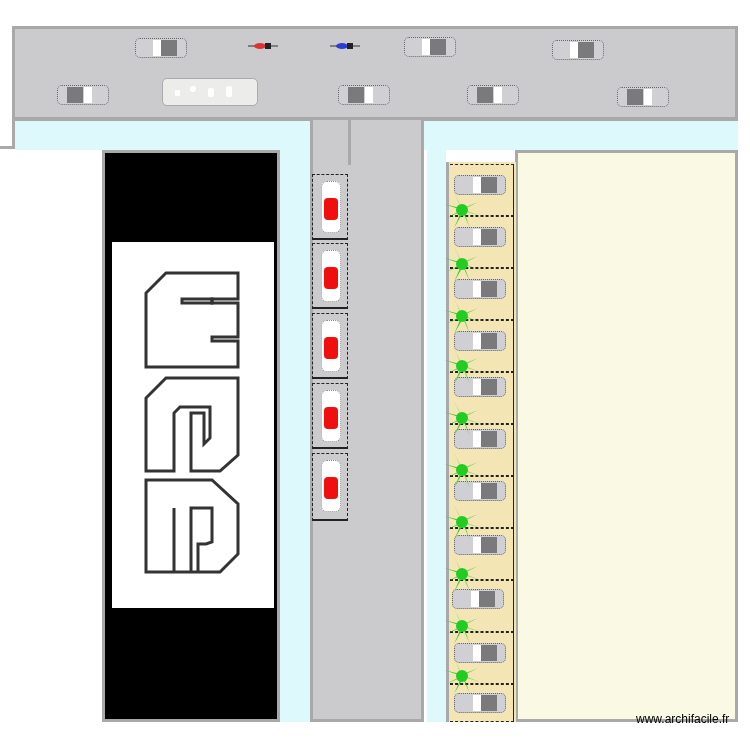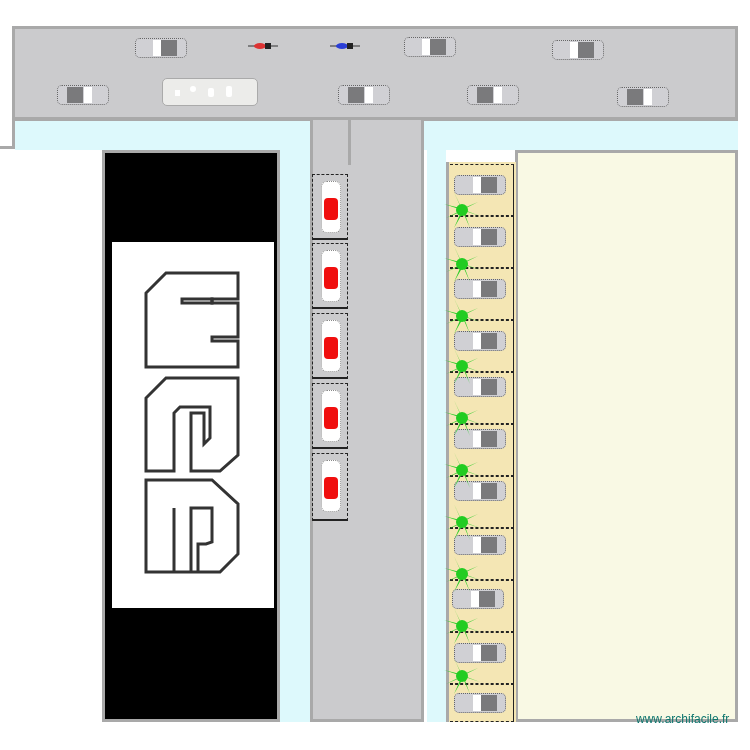--- a/index.html
+++ b/index.html
@@ -14,21 +14,21 @@
   .plot { left:515px; top:150px; width:223px; height:572px; background:#f9f9e4; border:3px solid #a9a9a9; }
   .parkstrip { left:446px; top:162px; width:70px; height:560px; background:#f4e6b4; border-left:3px solid #a9a9a9; }
   .stall-v { position:absolute; left:312px; width:36px; border:1.5px dashed #222; border-bottom:2px solid #222; box-sizing:border-box; }
   .car-red { position:absolute; left:8px; top:6px; width:18px; height:50px; background:#fff; border:1px dotted #888; border-radius:6px; }
   .car-red .roof { position:absolute; left:2px; top:16px; width:14px; height:22px; background:#f00e0e; border-radius:4px; }
   .stall-h { position:absolute; left:450px; width:64px; height:52px; border-top:1.5px dashed #222; border-bottom:1.5px dashed #222; border-right:1.5px solid #222; box-sizing:border-box; }
   .car-h { position:absolute; width:52px; height:20px; background:#d0d0d4; border:1px dotted #666; border-radius:5px; box-sizing:border-box; }
   .car-h .glass { position:absolute; top:1px; width:8px; height:16px; background:#fff; }
   .car-h .roof { position:absolute; top:1px; width:16px; height:16px; background:#7a7a7c; }
   .palm { position:absolute; width:40px; height:40px; }
-  .watermark { position:absolute; left:636px; top:712px; font-size:12px; color:#0f766e; }
+  .watermark { position:absolute; left:636px; top:712px; font-size:12px; color:#000000; }
   .logo-svg { position:absolute; left:0; top:0; }
 </style>
 </head>
 <body>
 
 <div class="abs road-top"></div>
 <div class="abs wall" style="left:0;top:146px;width:12px;height:3px;"></div>
 <div class="abs wall" style="left:12px;top:26px;width:3px;height:123px;"></div>
 <div class="abs wall" style="left:12px;top:117px;width:726px;height:4px;"></div>
 

